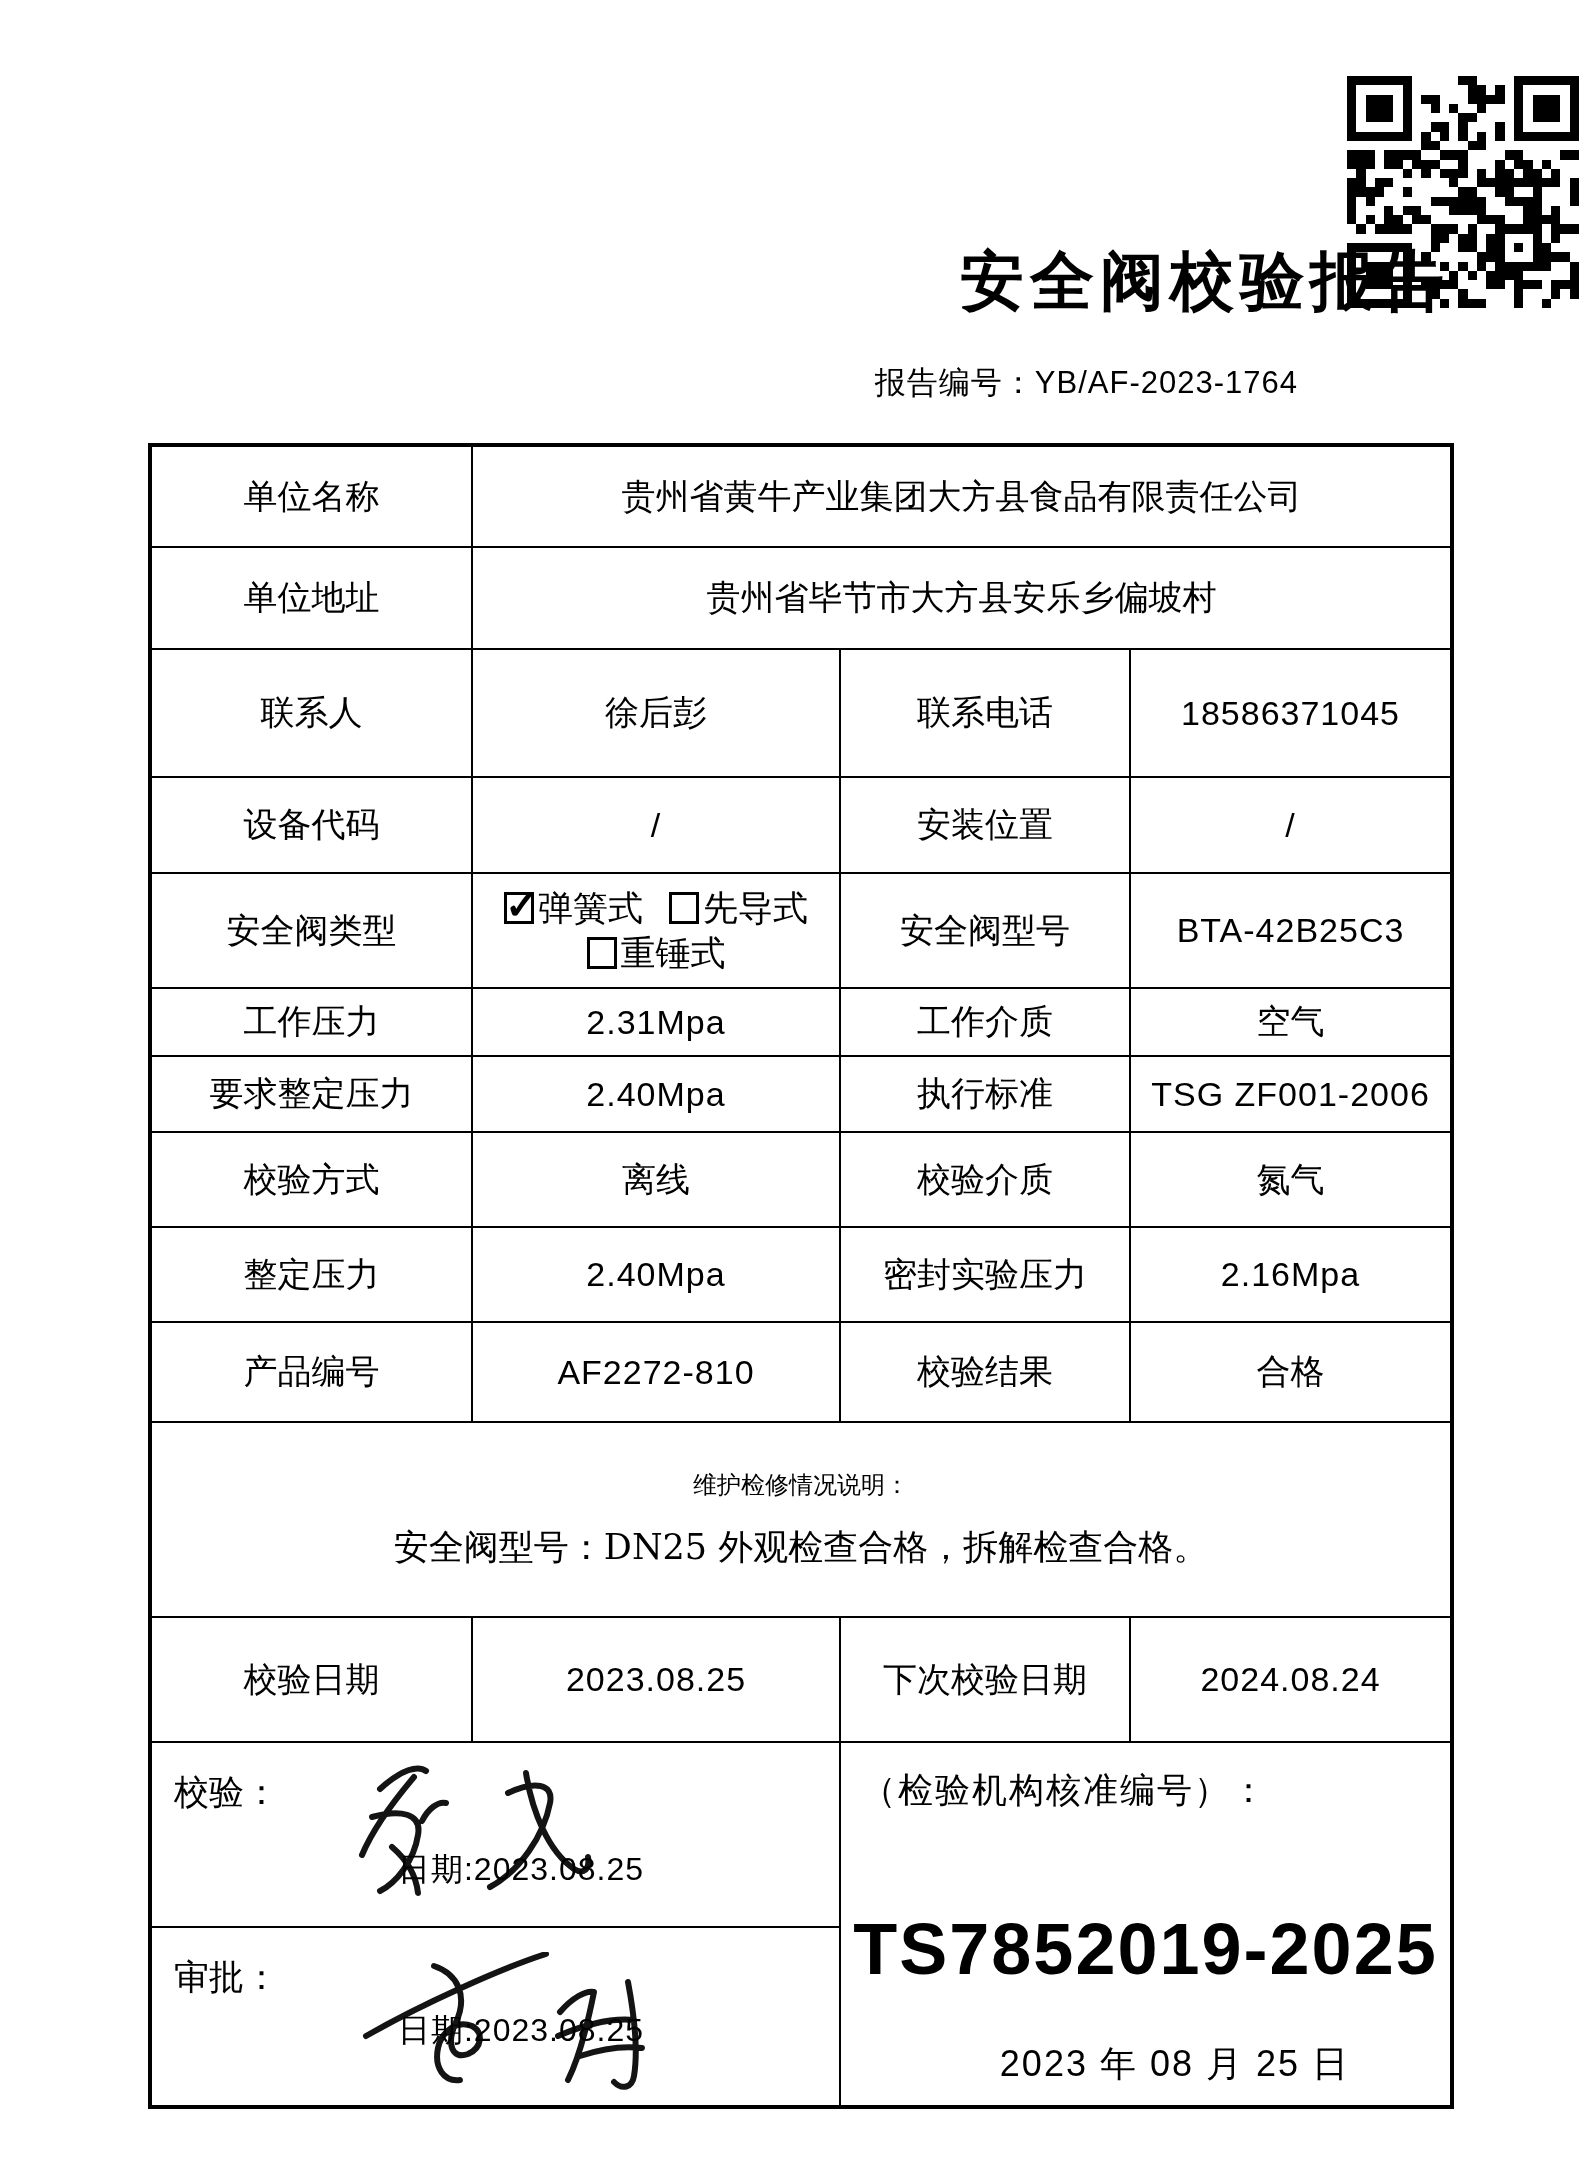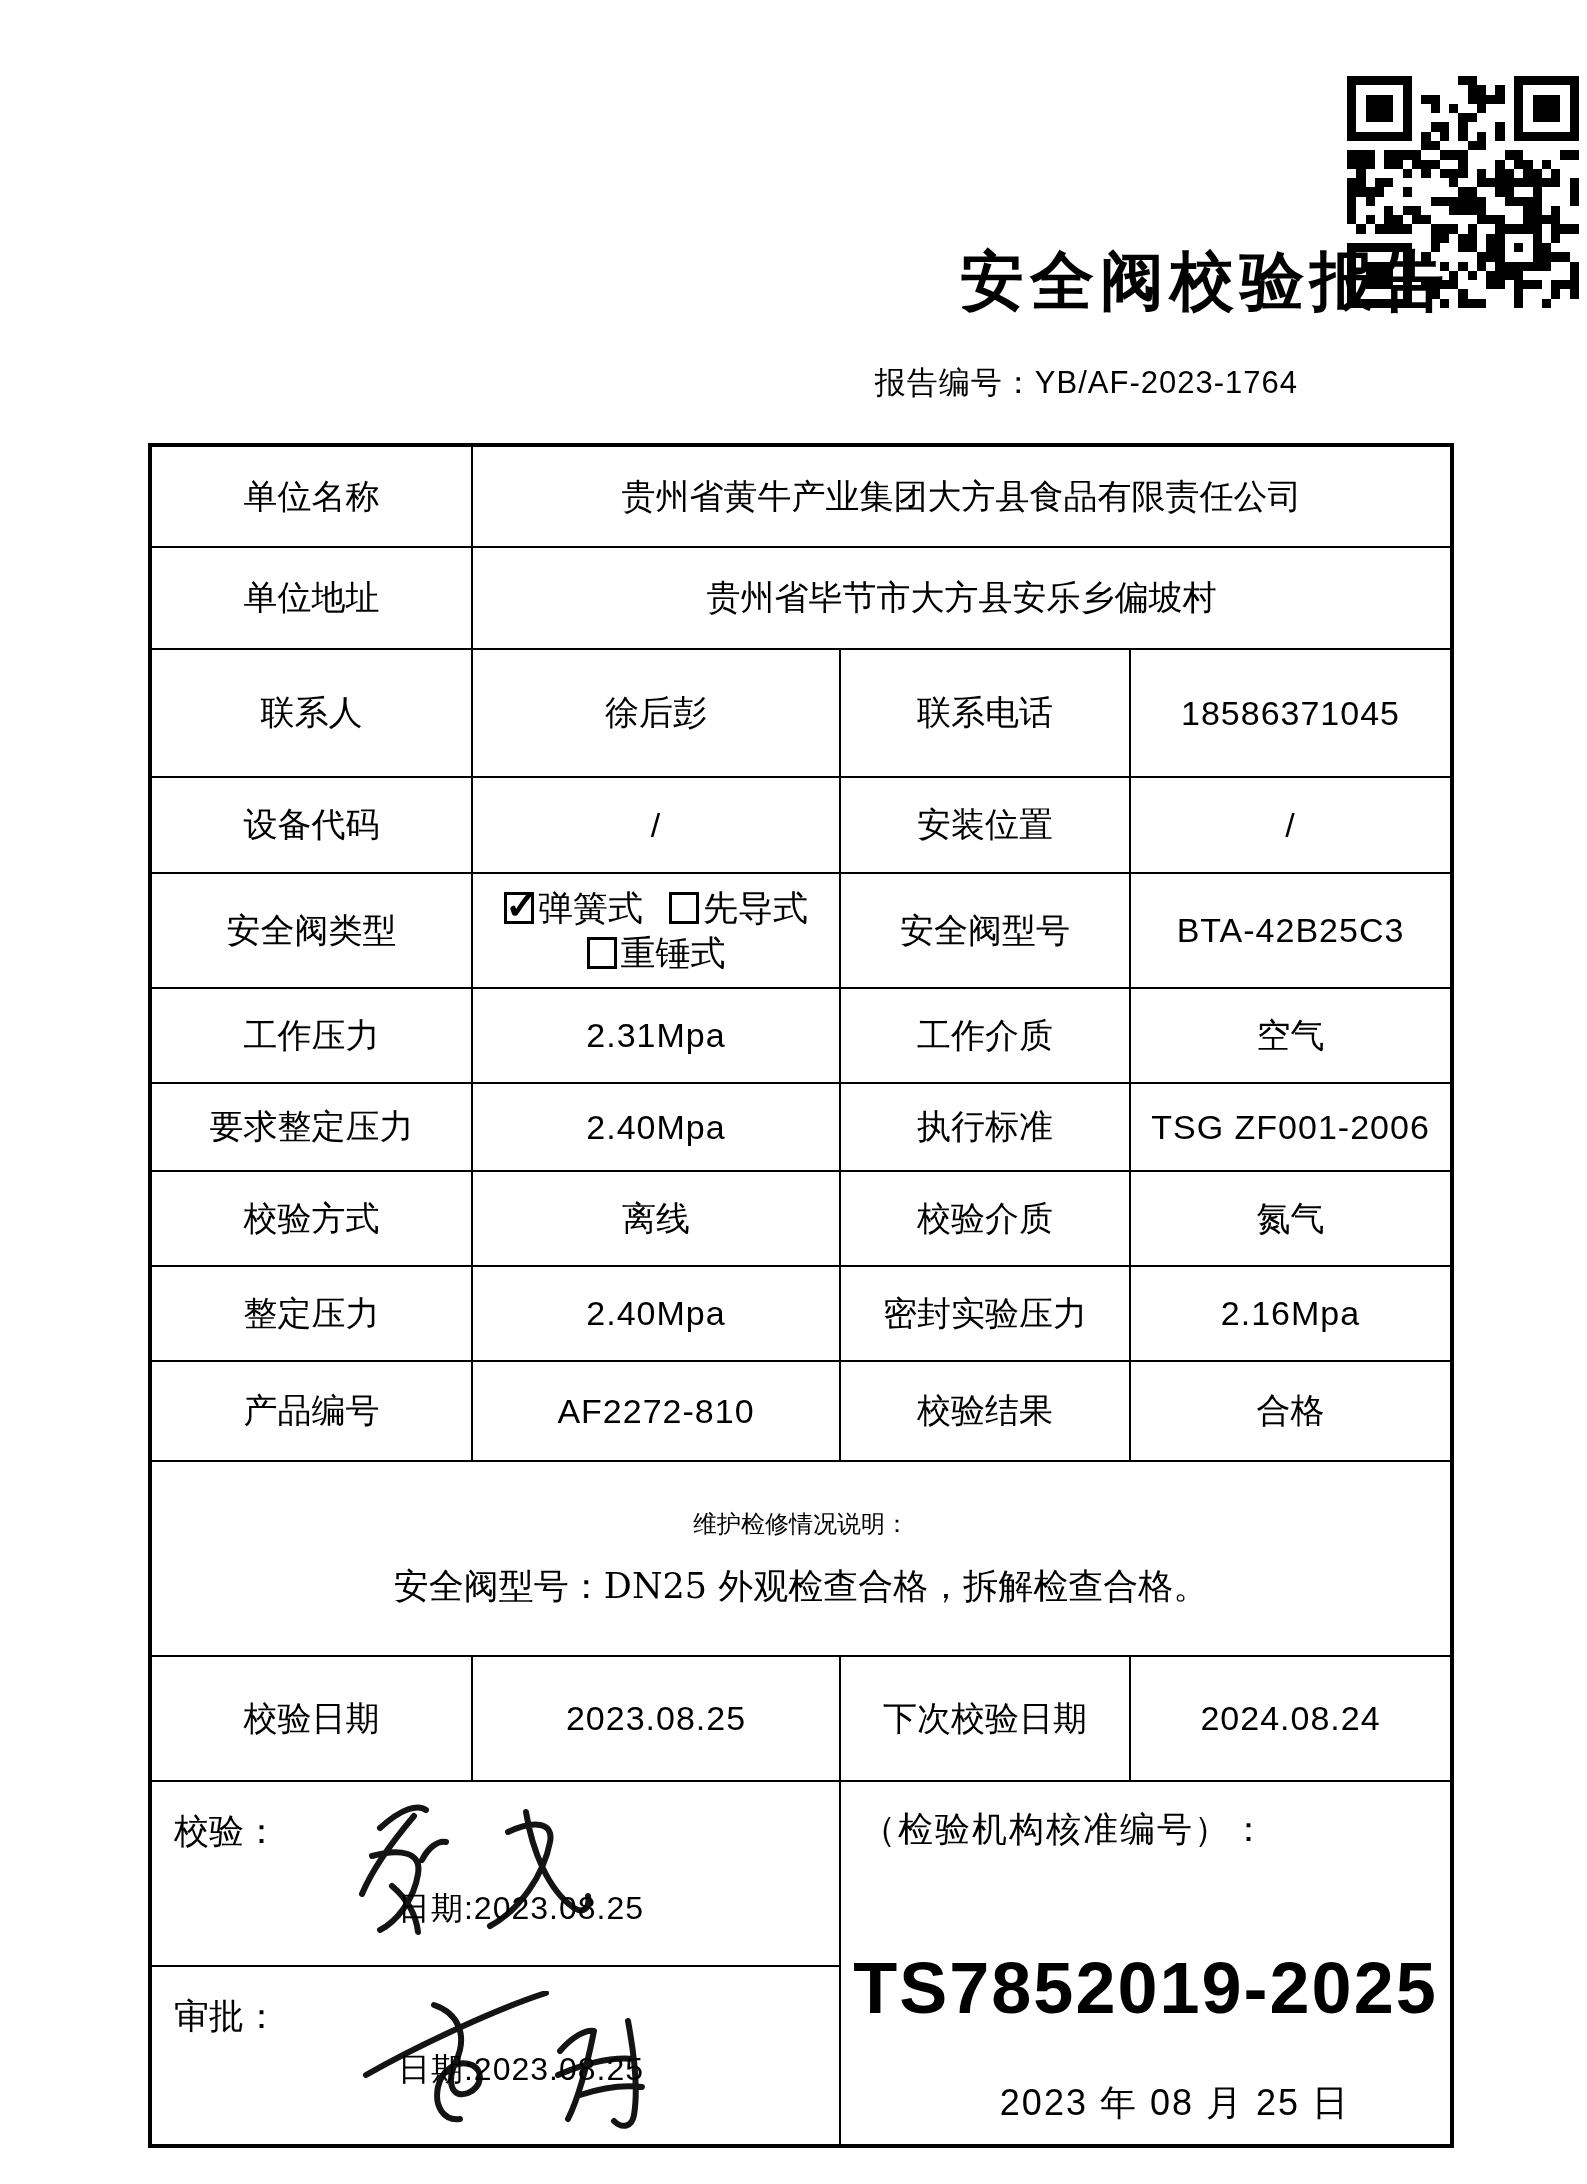--- a/index.html
+++ b/index.html
@@ -23,21 +23,21 @@
     position:absolute;top:443px;left:148px;width:1302px;
     border-collapse:collapse;table-layout:fixed;
     border:4px solid #000;
   }
   table.report td{
     border:2px solid #000;text-align:center;vertical-align:middle;
     font-size:34px;padding:0;overflow:hidden;
   }
   col.c1{width:322px}col.c2{width:368px}col.c3{width:290px}col.c4{width:322px}
   tr.r-a{height:102px}tr.r-b{height:102px}tr.r-c{height:128px}tr.r-d{height:96px}
-  tr.r-valve{height:115px}tr.r-e{height:95px}tr.r-f{height:88px}tr.r-g{height:95px}
+  tr.r-valve{height:115px}tr.r-e{height:68px}tr.r-f{height:76px}tr.r-g{height:95px}
   tr.r-h{height:95px}tr.r-i{height:100px}
   tr.r-maint{height:195px}tr.r-dates{height:125px}
   tr.r-sig1{height:185px}tr.r-sig2{height:180px}
   td.lbl{font-family:"DejaVu Serif","Liberation Serif",serif;}
   td.val{font-size:35px;letter-spacing:1px;}
   
   .opts{display:flex;flex-direction:column;align-items:center;gap:10px;line-height:1;}
   .opt-line{display:flex;align-items:flex-start;gap:26px;}
   .opt{display:inline-flex;align-items:center;gap:4px;font-size:35px;
        font-family:"DejaVu Serif","Liberation Serif",serif;}

